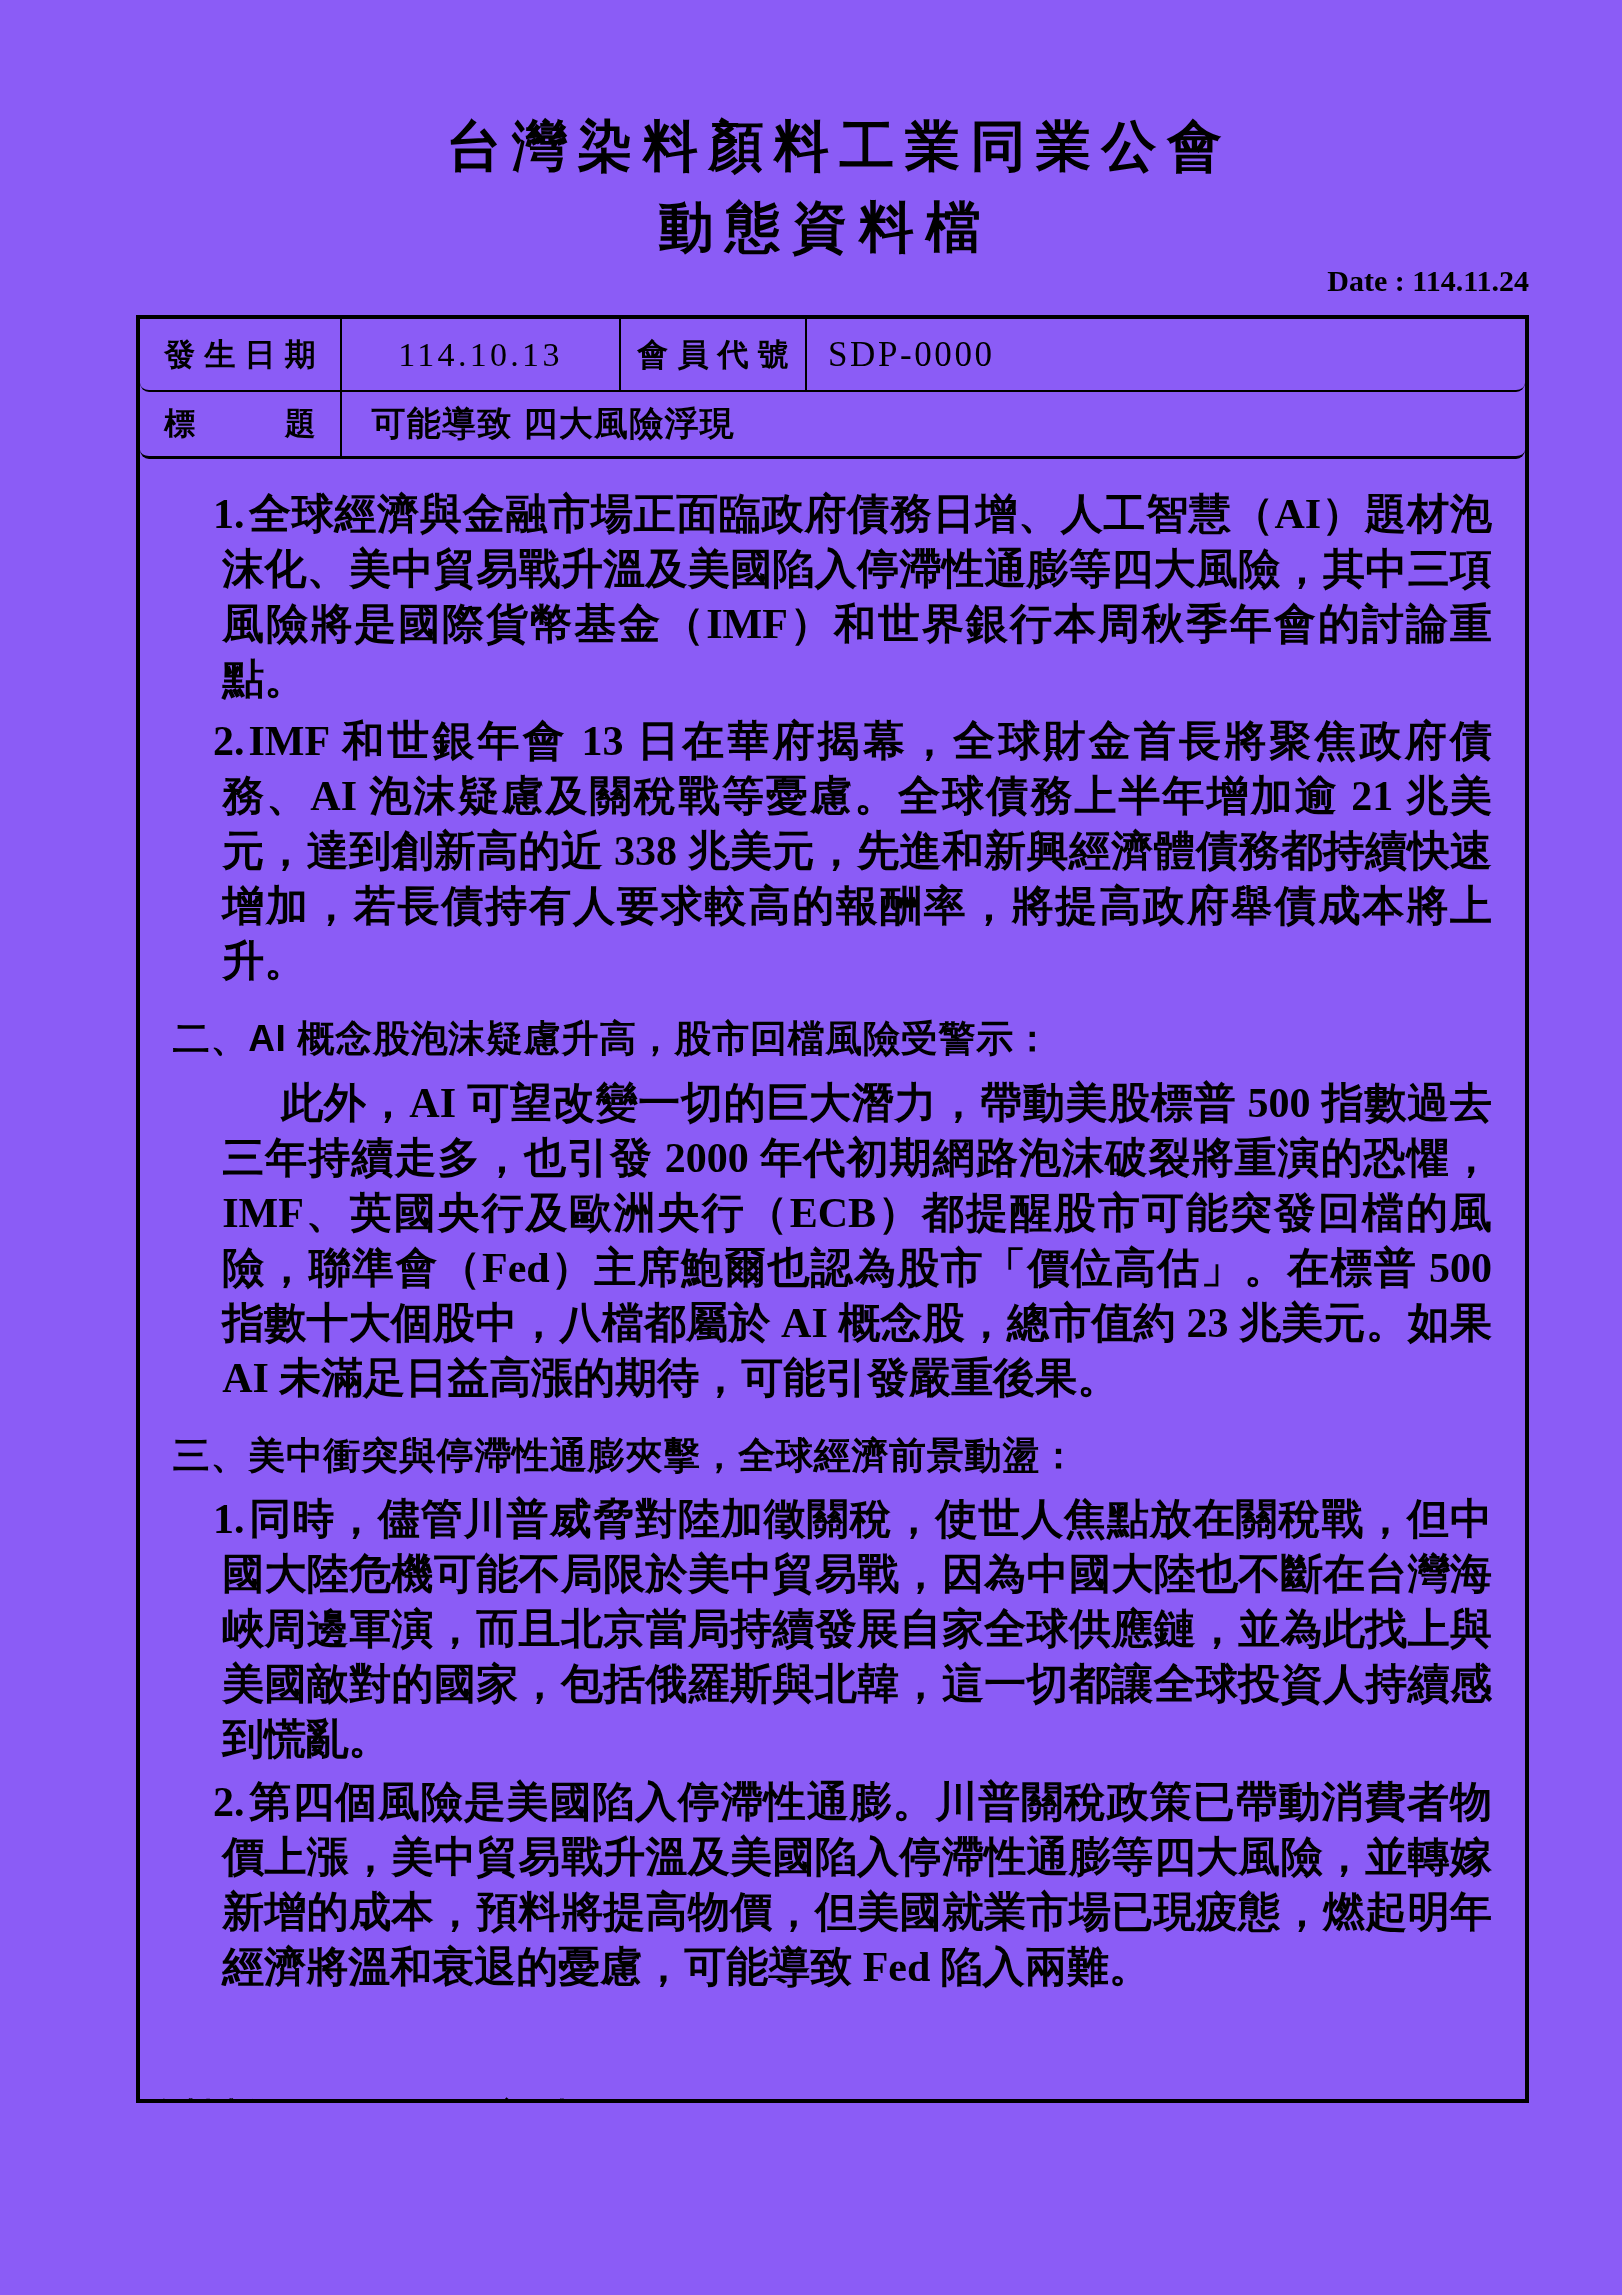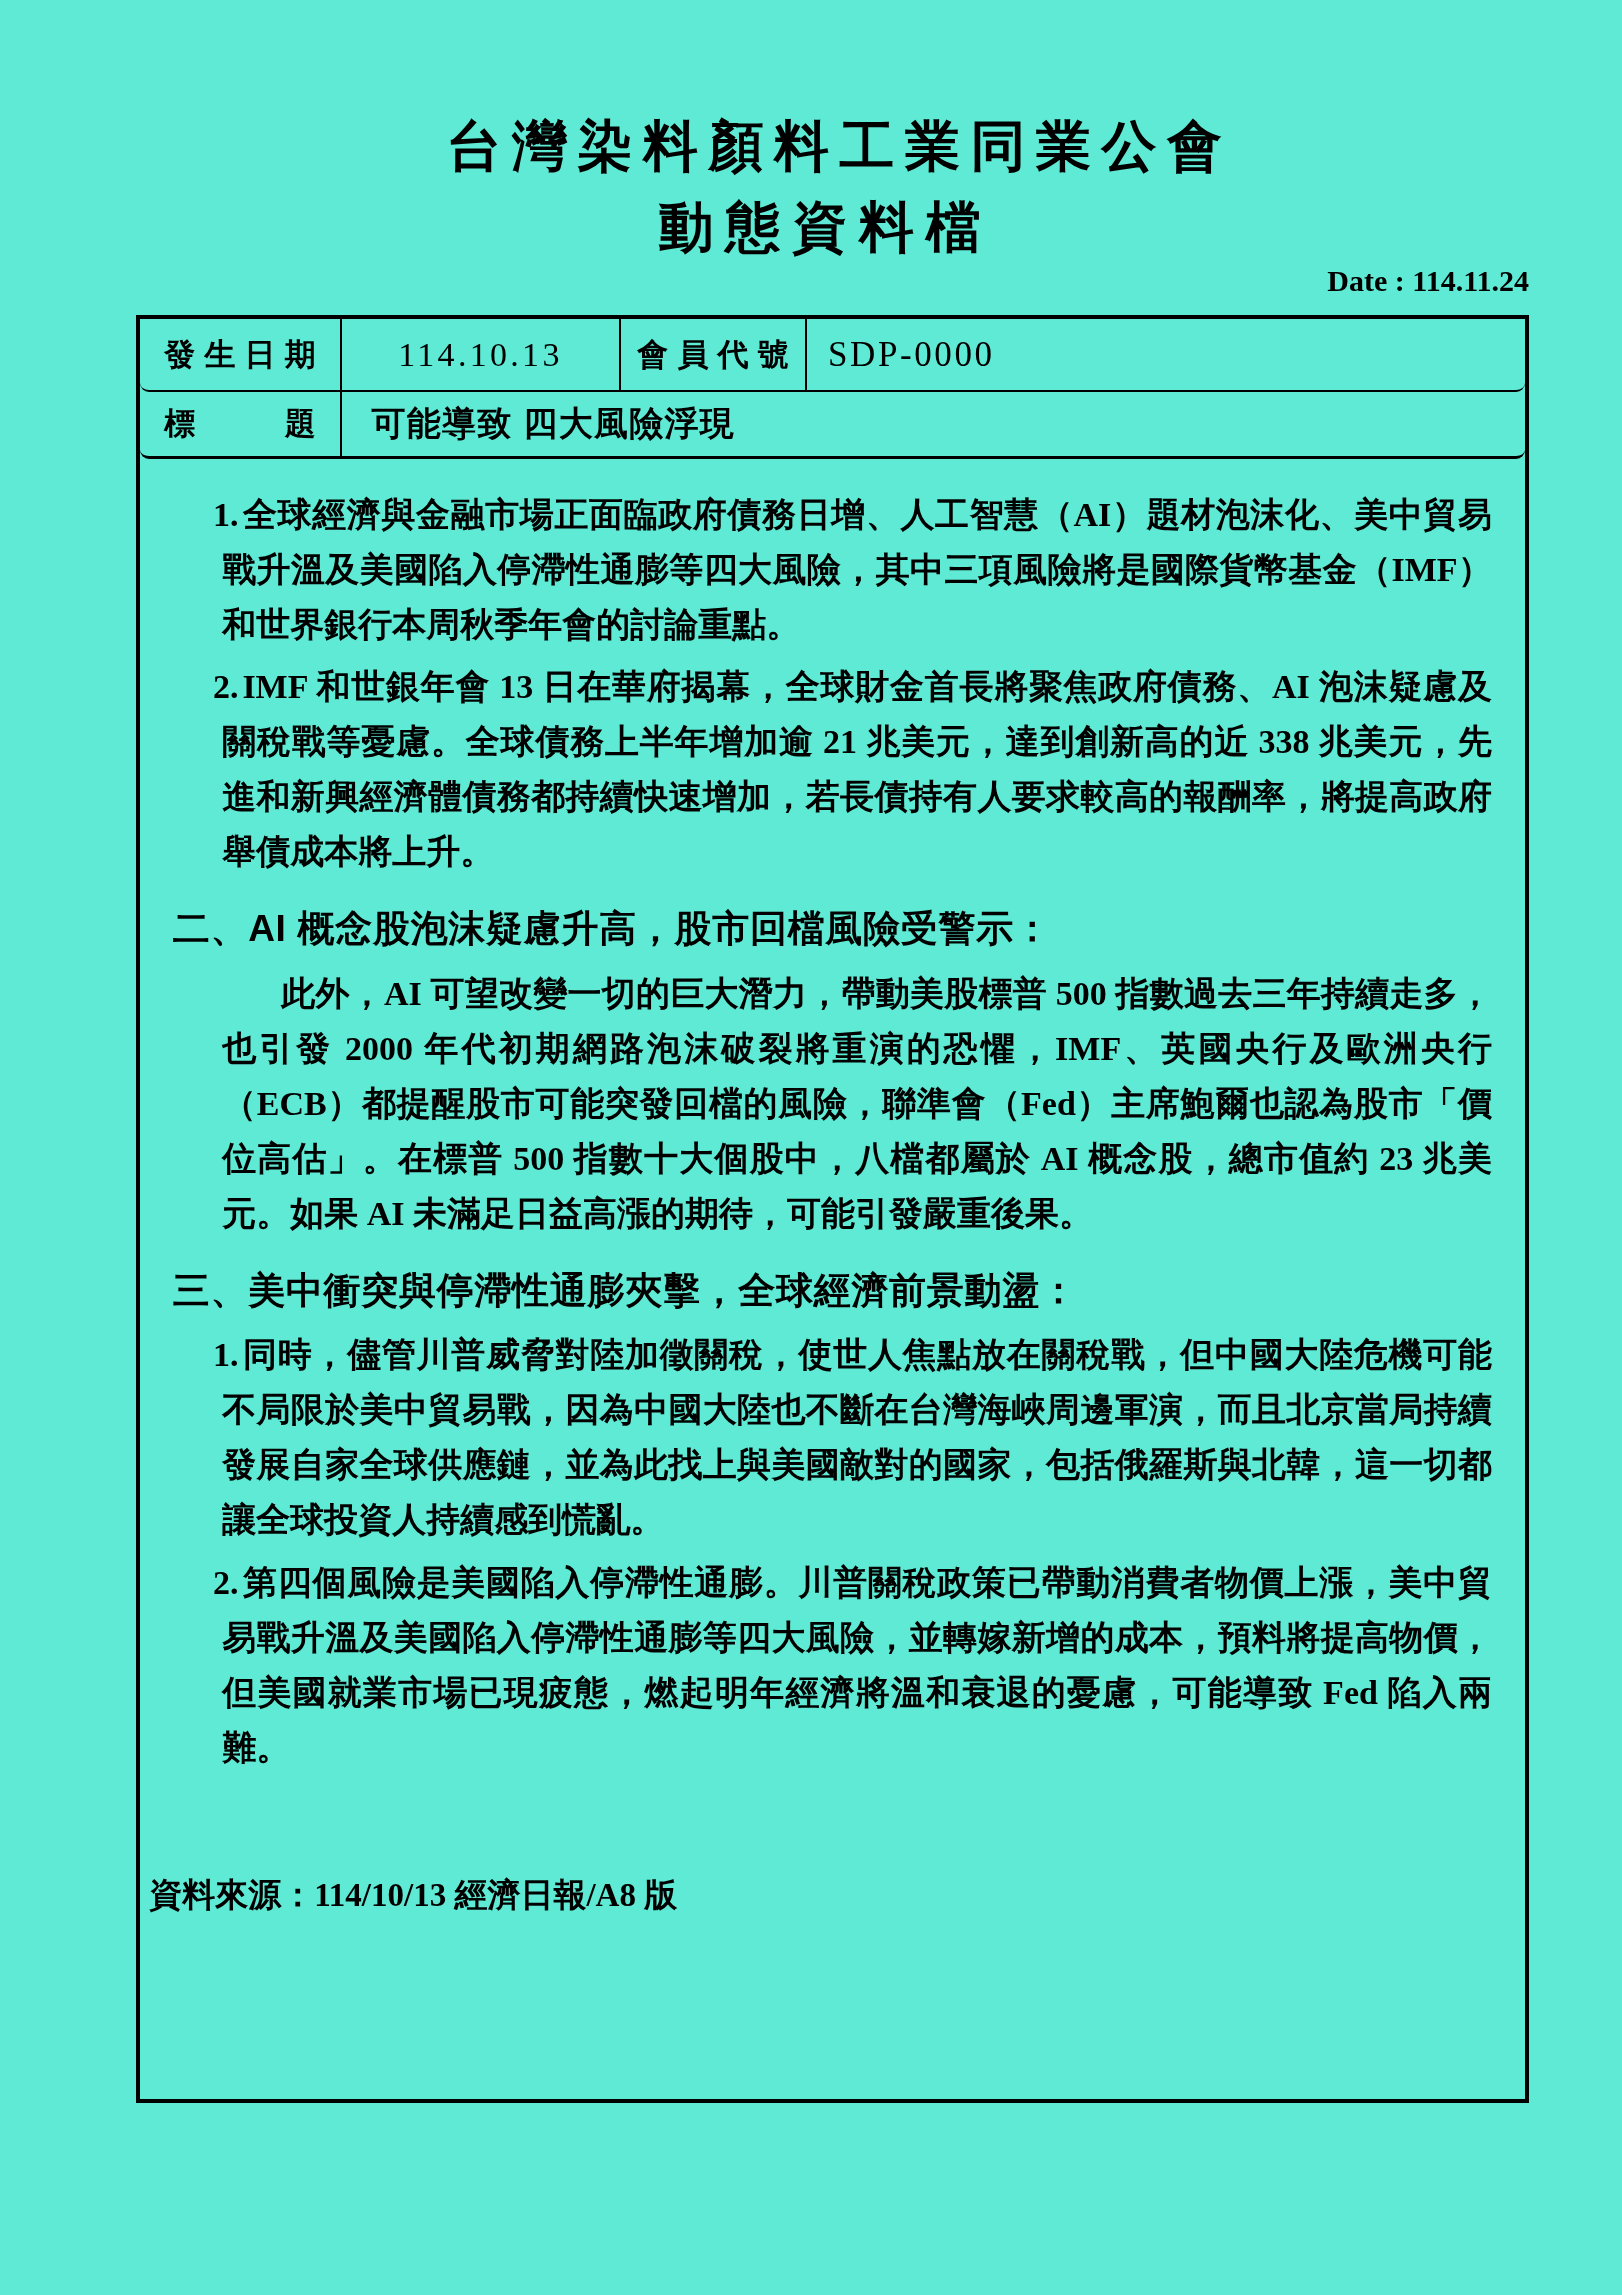--- a/index.html
+++ b/index.html
@@ -1,20 +1,20 @@
 <!DOCTYPE html>
 <html style="font-size:10.5px"><head>
 <meta charset="utf-8">
 <style>
   html, body { margin: 0; padding: 0; background: #ffffff; }
   .page {
     position: relative;
     width: 1623px;
     height: 2295px;
-    background: #5eead4;
+    background: #8b5cf6;
     color: #000000;
     font-family: "Liberation Serif", serif;
     overflow: hidden;
   }
   
   .org-title {
     position: absolute;
     top: 110px; left: 0;
     width: 1623px;
     box-sizing: border-box;
@@ -111,21 +111,21 @@
     font-weight: bold;
     font-size: 37px;
     line-height: 55px;
     letter-spacing: 0.7px;
   }
   .item {
     margin: 0 0 7.9px 73px;
     text-indent: -9.2px;
     font-family: "Liberation Serif", serif;
     font-weight: bold;
-    font-size: 34px;
+    font-size: 42px;
     line-height: 55px;
     text-align: justify;
   }
   .item.lead-indent { text-indent: 59px; }
   .item .no { padding-right: 3.9px; }
   .source-line {
     margin: 92px 0 0 0;
     font-size: 33px;
     line-height: 55px;
     white-space: nowrap;

